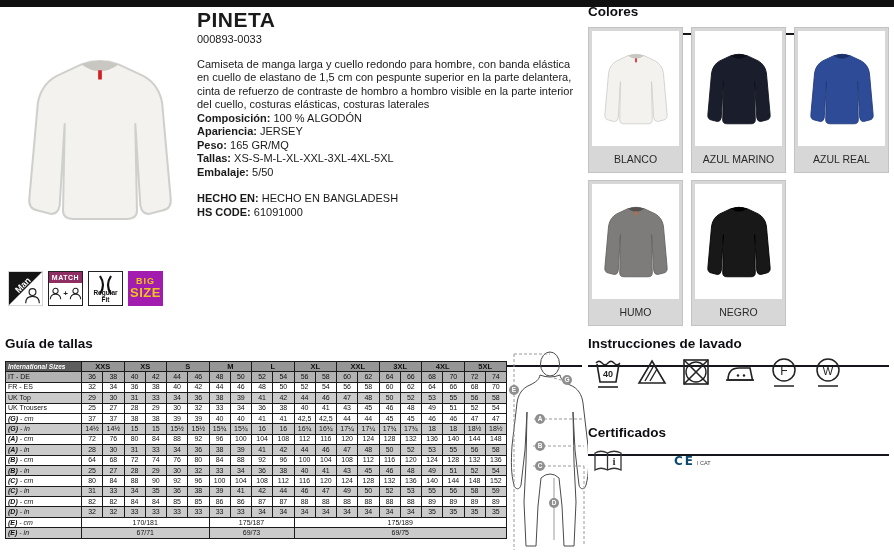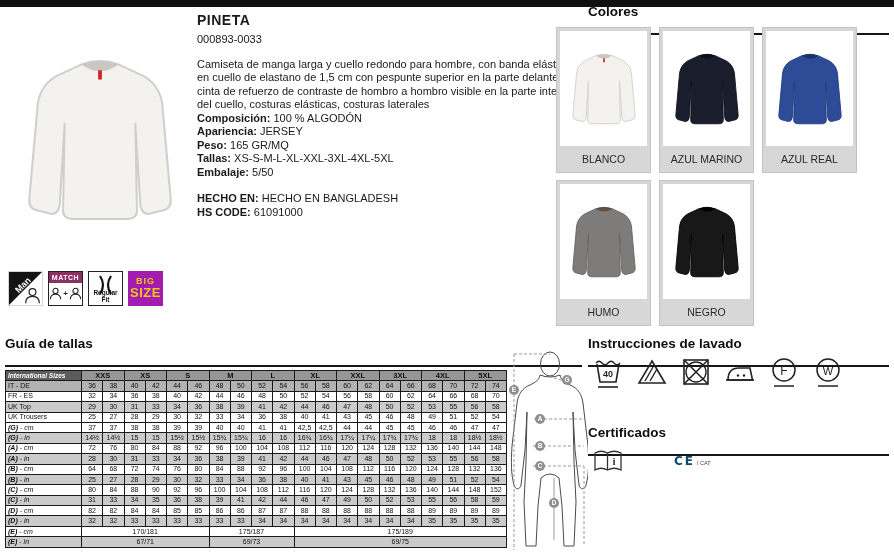--- a/index.html
+++ b/index.html
@@ -5,21 +5,21 @@
   html,body{margin:0;padding:0;}
   body{font-family:"Liberation Sans",sans-serif;background:#fff;}
   .page{position:relative;width:894px;height:557px;background:#fff;overflow:hidden;}
   .topbar{position:absolute;left:0;top:0;width:894px;height:7px;background:#101010;}
 
   
   .photo{position:absolute;left:5px;top:12px;width:190px;height:256px;background:#fff;}
 
   
   .info{position:absolute;left:197px;top:8px;width:388px;font-size:11px;line-height:13.5px;color:#1a1a1a;}
-  .info h1{margin:0 0 1px 0;font-size:14px;line-height:24px;font-weight:bold;letter-spacing:.5px;}
+  .info h1{margin:0 0 1px 0;font-size:21px;line-height:24px;font-weight:bold;letter-spacing:.5px;}
   .code{margin-bottom:11px;}
   .desc{margin:0 0 0 0;}
   .specs div{white-space:nowrap;}
   .spec-gap{height:13px;}
   b{font-weight:bold;text-align:center;}
 
   
   .badges{position:absolute;left:8px;top:271px;display:flex;gap:5px;}
   .badge{width:35px;height:35px;box-sizing:border-box;position:relative;background:#fff;}
   .badge-man{border:1px solid #d6d6d6;overflow:hidden;}
@@ -37,27 +37,27 @@
   .big2{font-size:13px;font-weight:bold;line-height:13px;letter-spacing:.5px;}
 
   
   .heading{font-size:13.5px;font-weight:bold;color:#0d0d12;padding-bottom:14px;border-bottom:2px solid #15151d;}
   .h-guia{position:absolute;left:5px;top:336px;width:577px;}
   .h-colores{position:absolute;left:588px;top:4px;width:301px;}
   .h-lavado{position:absolute;left:588px;top:336px;width:301px;}
   .h-cert{position:absolute;left:588px;top:425px;width:301px;}
 
   
-  .color-grid{position:absolute;left:556px;top:27px;width:305px;display:flex;flex-wrap:wrap;gap:7px 8px;}
+  .color-grid{position:absolute;left:588px;top:27px;width:305px;display:flex;flex-wrap:wrap;gap:7px 8px;}
   .color-card{width:95px;height:146px;background:#d7d7d7;border:1px solid #c3c3c3;box-sizing:border-box;position:relative;}
   .color-photo{position:absolute;left:3px;top:3px;right:3px;height:115px;background:#fff;display:flex;align-items:center;justify-content:center;}
   .color-label{position:absolute;left:0;right:0;bottom:0;height:27px;display:flex;align-items:center;justify-content:center;font-size:10.5px;color:#2a2a2a;}
 
   
-  .size-table{position:absolute;left:5px;top:370px;border-collapse:collapse;table-layout:fixed;border-radius:19px;}
+  .size-table{position:absolute;left:5px;top:361px;border-collapse:collapse;table-layout:fixed;border-radius:19px;}
   .size-table td,.size-table th{border:1px solid #1a1a1a;font-size:7px;line-height:8px;height:9.4px;padding:0;text-align:center;overflow:hidden;white-space:nowrap;color:#111;}
   .size-table .corner{background:#5c5c5c;color:#fff;font-style:italic;font-weight:bold;font-size:6.5px;text-align:left;padding-left:2px;}
   .size-table .size-h{background:#969696;font-weight:bold;font-size:7.5px;}
   .size-table .lbl{text-align:left;padding-left:2px;}
   .size-table tr.r-dark td{background:#b2b2b2;}
   .size-table tr.r-shade td{background:#cbcbcb;}
   .size-table .u-it{font-style:italic;}
 
   
   .figure{position:absolute;left:506px;top:350px;}

